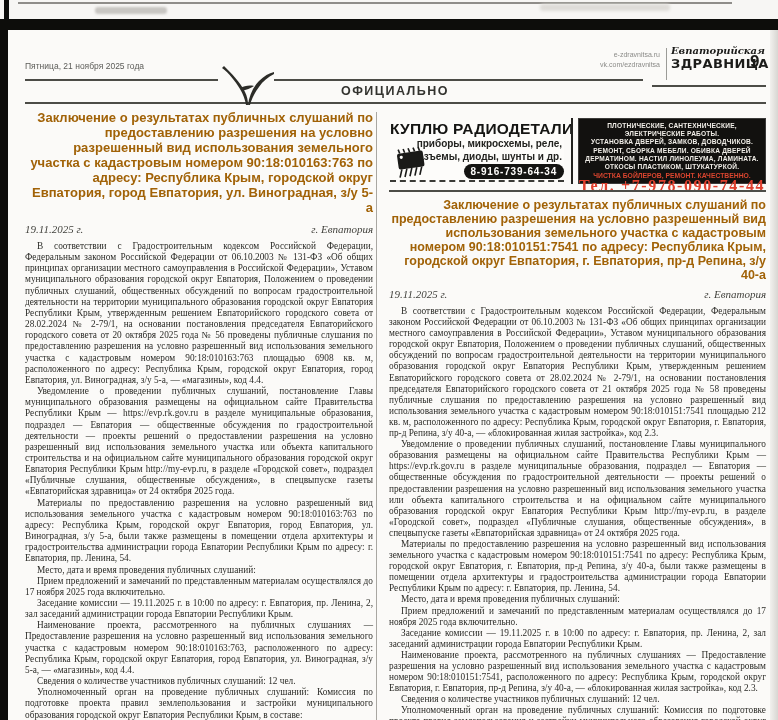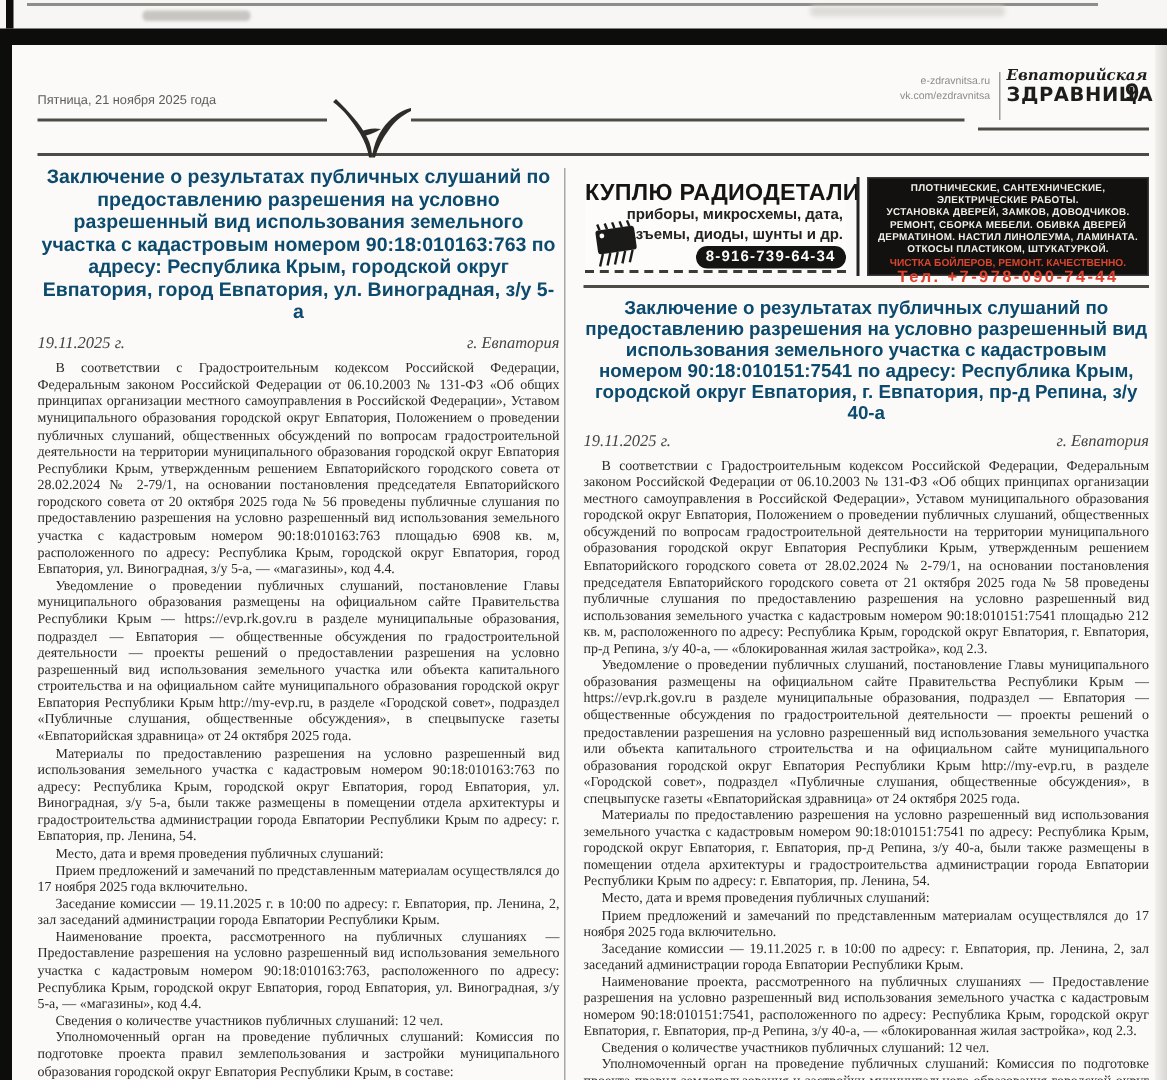--- a/index.html
+++ b/index.html
@@ -37,22 +37,22 @@
                    font-family:"Liberation Sans",sans-serif; font-size:12.5px; font-weight:bold;
                    letter-spacing:1.5px; color:#33332f; }
   .seagull { position:absolute; left:216px; top:64px; width:60px; height:44px; }
 
   
   .col-divider { position:absolute; left:376px; top:112px; width:1px; height:608px; background:#a9a7a2; }
 
   .left-col  { position:absolute; left:25px;  top:110px; width:348px; }
   .right-col { position:absolute; left:389px; top:116px; width:377px; }
 
-  .art-title { font-family:"Liberation Sans",sans-serif; font-weight:bold; text-align:center;
-               color:#0c4a6e; }
+  .art-title { font-family:"Liberation Sans",sans-serif; font-weight:bold; text-align:right;
+               color:#a16207; }
   .left-col .art-title  { font-size:13px; line-height:15px; margin-bottom:8px; }
   .right-col .art-title { font-size:12.5px; line-height:14px; margin:8px 0 6px 0; }
 
   .date-row { display:flex; justify-content:space-between; font-style:italic; font-size:11px;
               color:#44443f; margin-bottom:6px; }
 
   .body-text { text-align:justify; color:#2b2b27; }
   .left-col  .body-text { font-size:9.3px; line-height:11.15px; }
   .right-col .body-text { font-size:9.3px; line-height:11.1px; }
   .body-text p { text-indent:12px; margin:0; }
@@ -73,21 +73,21 @@
   .ad-radio .phone-badge { position:absolute; right:0px; top:44px; background:#141412; color:#fdfcfa;
                            border-radius:8px; padding:2px 7px; font-family:"Liberation Sans",sans-serif;
                            font-weight:bold; font-size:10px; letter-spacing:0.8px; }
 
   .ad-services { position:absolute; left:189px; top:0; width:188px; height:66px; background:#12110f;
                  box-shadow:inset 0 0 0 1px rgba(255,255,255,0.18); padding-top:4px; text-align:center; }
   .ad-services .ln { font-family:"Liberation Sans",sans-serif; font-weight:bold; font-size:6.6px;
                      line-height:8.2px; letter-spacing:0.2px; color:#f1eee8; }
   .ad-services .hl { font-family:"Liberation Sans",sans-serif; font-weight:bold; font-size:6.8px;
                      line-height:9px; color:#d9452f; }
-  .ad-services .ph { font-family:Liberation Sans, sans-serif; font-weight:bold; font-size:11px;
+  .ad-services .ph { font-family:Liberation Serif, serif; font-weight:bold; font-size:16px;
                      line-height:11px; letter-spacing:1.6px; color:#e0402e; }
 </style>
 </head>
 <body>
 
 <div class="shot">
 
   <div class="prev-strip">
     <div class="prev-line"></div>
     <div class="smudge-a"></div>
@@ -106,20 +106,21 @@
   <div class="sep-vert"></div>
   <div class="masthead">
     <span class="script">Евпаторийская</span>
     <span class="caps">ЗДРАВНИЦА</span>
   </div>
   <div class="page-num">9</div>
 
   <div class="ruleA"></div>
   <div class="ruleShort"></div>
   <div class="ruleB"></div>
+  <div class="section-title">ОФИЦИАЛЬНО</div>
 
   <svg class="seagull" viewBox="0 0 60 44">
     <rect x="2" y="10" width="56" height="26" fill="#fbfaf8"></rect>
     <path d="M8 2 C16 10 24 18 29 28 C31 32 32 36 32 41 L30 41 C29 35 27 30 24 25 C19 17 13 9 6 4 Z" fill="#2c2c28"></path>
     <path d="M32 41 C33 32 37 23 43 17 C48 12 53 9 58 8 L58 10 C52 13 47 17 43 23 C39 28 36 34 34 41 Z" fill="#2c2c28"></path>
     <path d="M24 24 C28 22 33 21 38 22 C35 24 30 26 26 27 Z" fill="#2c2c28"></path>
   </svg>
 
   <div class="col-divider"></div>
 
@@ -141,21 +142,21 @@
       <p>Уполномоченный орган на проведение публичных слушаний: Комиссия по подготовке проекта правил землепользования и застройки муниципального образования городской округ Евпатория Республики Крым, в составе:</p>
       <p>Заместитель председателя комиссии:</p>
 
     </div>
   </div>
 
   <div class="ads-row">
     <div class="ad-radio">
       <div class="headline">КУПЛЮ РАДИОДЕТАЛИ</div>
       <div class="goods">
-        <span>приборы, микросхемы, дата,</span><br>
+        <span>приборы, микросхемы, реле,</span><br>
         <span>разъемы, диоды, шунты и др.</span>
       </div>
       <svg class="chip" viewBox="0 0 42 32">
         <rect x="8" y="6" width="26" height="16" rx="2" fill="#1a1a18"></rect>
         <circle cx="12" cy="10" r="1.6" fill="#fbfaf8"></circle>
         <g stroke="#1a1a18" stroke-width="1.6">
           <line x1="11" y1="22" x2="8" y2="30"></line>
           <line x1="16" y1="22" x2="13" y2="30"></line>
           <line x1="21" y1="22" x2="18" y2="30"></line>
           <line x1="26" y1="22" x2="23" y2="30"></line>

